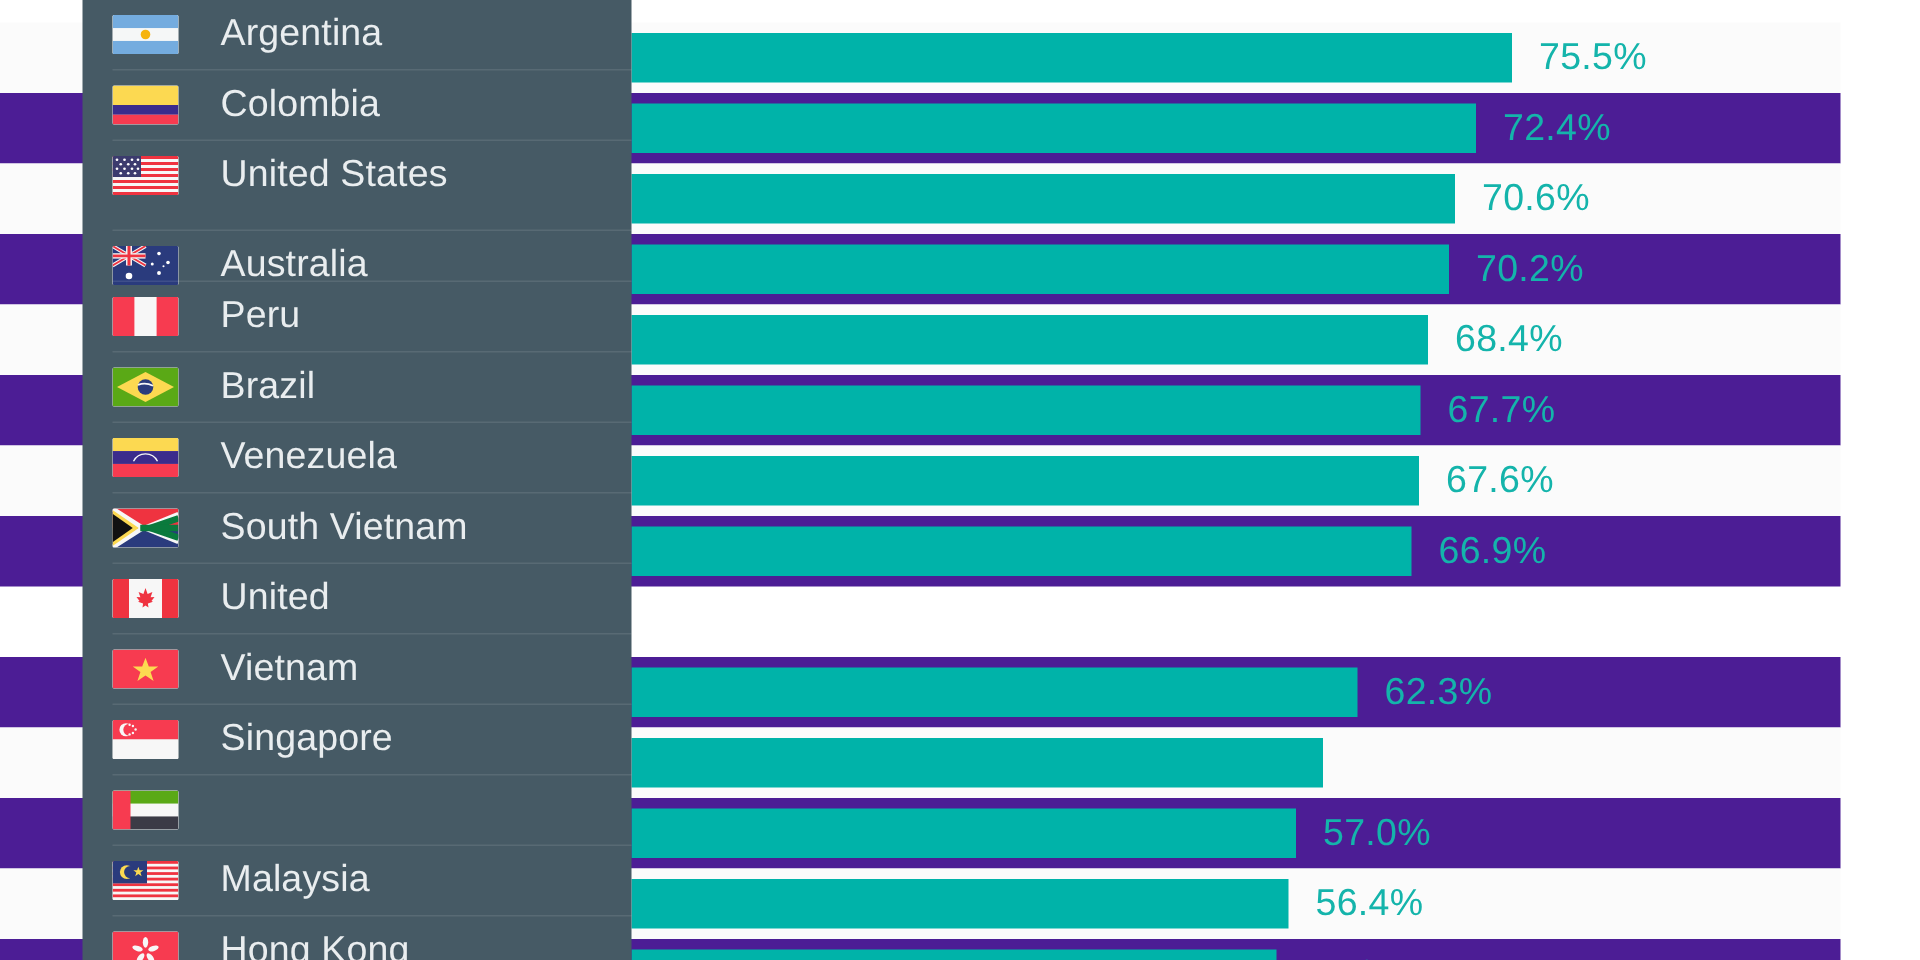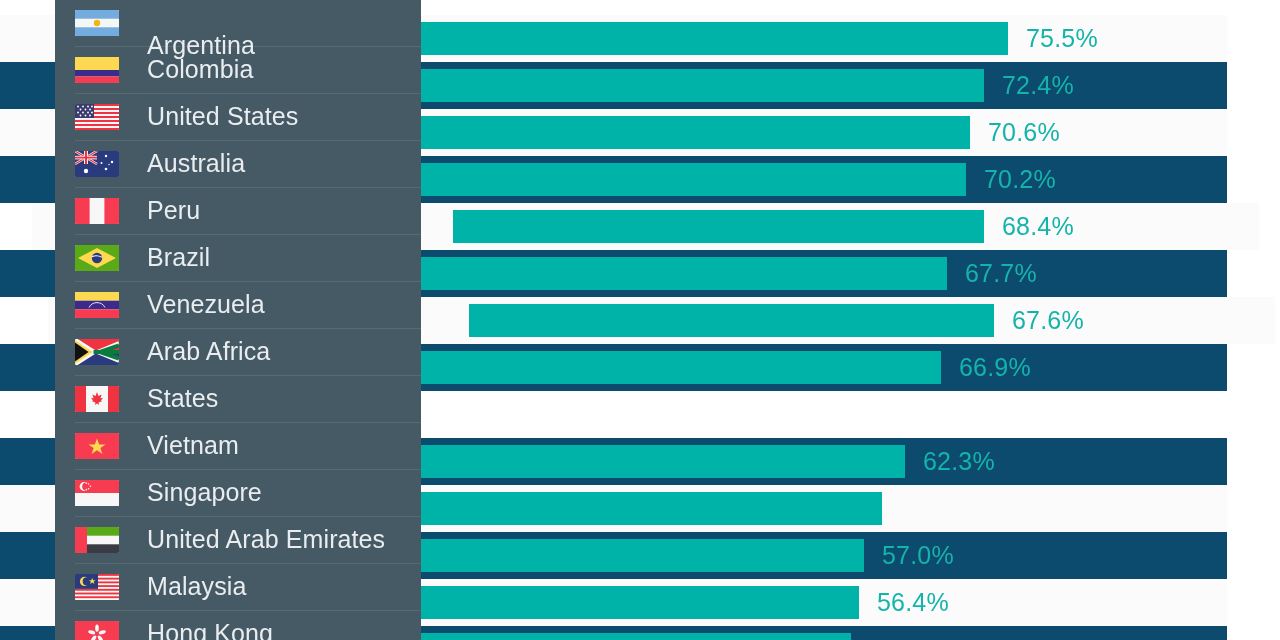--- a/index.html
+++ b/index.html
@@ -40,21 +40,21 @@
     height: 640px;
   }
 
   .row {
     position: absolute;
     left: 0;
     width: 1227px;
     height: 47px;
   }
   .row.alt-a { background: #fbfbfb; }
-  .row.alt-b { background: #0c4a6e; }
+  .row.alt-b { background: #4c1d95; }
 
   .bar {
     position: absolute;
     left: 421px;
     top: 7px;
     height: 33px;
     background: #00b3a9;
   }
 
   .bar-value {
@@ -122,29 +122,29 @@
         <div class="bar-value" style="left: 1002px; color: rgb(20, 180, 171);">72.4%</div>
       </div>
       <div class="row alt-a" style="top: 93px;">
         <div class="bar" style="width: 549px; background: rgb(0, 179, 169);"></div>
         <div class="bar-value" style="left: 988px; color: rgb(20, 180, 171);">70.6%</div>
       </div>
       <div class="row alt-b" style="top: 140px;">
         <div class="bar" style="width: 545px; background: rgb(0, 179, 169);"></div>
         <div class="bar-value" style="left: 984px; color: rgb(20, 180, 171);">70.2%</div>
       </div>
-      <div class="row alt-a" style="top: 187px; margin-left: 32px;">
+      <div class="row alt-a" style="top: 187px;">
         <div class="bar" style="width: 531px; background: rgb(0, 179, 169);"></div>
         <div class="bar-value" style="left: 970px; color: rgb(20, 180, 171);">68.4%</div>
       </div>
       <div class="row alt-b" style="top: 234px;">
         <div class="bar" style="width: 526px; background: rgb(0, 179, 169);"></div>
         <div class="bar-value" style="left: 965px; color: rgb(20, 180, 171);">67.7%</div>
       </div>
-      <div class="row alt-a" style="top: 281px; margin-left: 48px;">
+      <div class="row alt-a" style="top: 281px;">
         <div class="bar" style="width: 525px; background: rgb(0, 179, 169);"></div>
         <div class="bar-value" style="left: 964px; color: rgb(20, 180, 171);">67.6%</div>
       </div>
       <div class="row alt-b" style="top: 328px;">
         <div class="bar" style="width: 520px; background: rgb(0, 179, 169);"></div>
         <div class="bar-value" style="left: 959px; color: rgb(20, 180, 171);">66.9%</div>
       </div>
       <div class="row alt-b" style="top: 422px;">
         <div class="bar" style="width: 484px; background: rgb(0, 179, 169);"></div>
         <div class="bar-value" style="left: 923px; color: rgb(20, 180, 171);">62.3%</div>
@@ -168,21 +168,21 @@
   <div class="label-column"></div>
 <div class="row-label" style="top: -1px;">
       <span class="flag">
         <svg viewBox="0 0 44 26">
           <rect width="44" height="26" fill="#f5f7f7"></rect>
           <rect width="44" height="8.7" fill="#74acdf"></rect>
           <rect y="17.3" width="44" height="8.7" fill="#74acdf"></rect>
           <circle cx="22" cy="13" r="3.2" fill="#f6b40e"></circle>
         </svg>
       </span>
-      <span class="country" style="color: rgb(233, 237, 239); margin-top: 23px;">Argentina</span>
+      <span class="country" style="color: rgb(233, 237, 239);">Argentina</span>
     </div>
     <div class="row-label" style="top: 46px;">
       <div class="divider"></div>
       <span class="flag">
         <svg viewBox="0 0 44 26">
           <rect width="44" height="13" fill="#fcd951"></rect>
           <rect y="13" width="44" height="6.5" fill="#3b2c8c"></rect>
           <rect y="19.5" width="44" height="6.5" fill="#f73b50"></rect>
         </svg>
       </span>
@@ -217,21 +217,21 @@
             <circle cx="13" cy="8.5" r="0.9"></circle>
             <circle cx="17" cy="8.5" r="0.9"></circle>
             <circle cx="5.5" cy="11.5" r="0.9"></circle>
             <circle cx="10.5" cy="11.5" r="0.9"></circle>
             <circle cx="15" cy="11.5" r="0.9"></circle>
           </g>
         </svg>
       </span>
       <span class="country" style="color: rgb(233, 237, 239);">United States</span>
     </div>
-    <div class="row-label" style="top: 140px;">
+    <div class="row-label" style="top: 153px;">
       <div class="divider"></div>
       <span class="flag">
         <svg viewBox="0 0 44 26">
           <rect width="44" height="26" fill="#2a3b7d"></rect>
           <g>
             <rect x="0" y="0" width="22" height="13" fill="#2a3b7d"></rect>
             <path d="M0 0 L22 13 M22 0 L0 13" stroke="#f2f2f2" stroke-width="2.6"></path>
             <path d="M0 0 L22 13 M22 0 L0 13" stroke="#ef3340" stroke-width="1.2"></path>
             <rect x="9" y="0" width="4" height="13" fill="#f2f2f2"></rect>
             <rect x="0" y="4.8" width="22" height="3.6" fill="#f2f2f2"></rect>
@@ -295,33 +295,33 @@
           <path d="M0 2 L15.5 13 L0 24 Z" fill="#111"></path>
           <path d="M-2 -1 L20 13 L-2 27" stroke="#f7f7f7" stroke-width="3.4" fill="none"></path>
           <path d="M0 1 L17.5 13 L0 25 Z" fill="#fcd951"></path>
           <path d="M0 3.5 L13.5 13 L0 22.5 Z" fill="#111"></path>
           <path d="M44 4 L22 13 L44 22" stroke="#f7f7f7" stroke-width="3.6" fill="none"></path>
           <path d="M44 6.5 L25 13 L44 19.5" stroke="#0a7a3d" stroke-width="4.2" fill="none"></path>
           <path d="M18.5 13 L44 13" stroke="#0a7a3d" stroke-width="4.2"></path>
           <path d="M0 1 L17.2 13 L0 25" stroke="#0a7a3d" stroke-width="0" fill="none"></path>
         </svg>
       </span>
-      <span class="country" style="color: rgb(233, 237, 239);">Arab Africa</span>
+      <span class="country" style="color: rgb(233, 237, 239);">South Vietnam</span>
     </div>
     <div class="row-label" style="top: 375px;">
       <div class="divider"></div>
       <span class="flag">
         <svg viewBox="0 0 44 26">
           <rect width="44" height="26" fill="#f7f7f7"></rect>
           <rect width="11" height="26" fill="#ef3340"></rect>
           <rect x="33" width="11" height="26" fill="#ef3340"></rect>
           <path d="M22 6 L23.4 10 L26.6 8.6 L25.4 12.2 L28 12 L26 14.6 L27 15.2 L23.6 16.4 L24 19 L22 17.6 L20 19 L20.4 16.4 L17 15.2 L18 14.6 L16 12 L18.6 12.2 L17.4 8.6 L20.6 10 Z" fill="#ef3340"></path>
         </svg>
       </span>
-      <span class="country" style="color: rgb(233, 237, 239);">States</span>
+      <span class="country" style="color: rgb(233, 237, 239);">United</span>
     </div>
     <div class="row-label" style="top: 422px;">
       <div class="divider"></div>
       <span class="flag">
         <svg viewBox="0 0 44 26">
           <rect width="44" height="26" fill="#f73b50"></rect>
           <polygon points="22,5.5 24.2,11.4 30.5,11.4 25.4,15 27.4,21 22,17.3 16.6,21 18.6,15 13.5,11.4 19.8,11.4" fill="#fcd951"></polygon>
         </svg>
       </span>
       <span class="country" style="color: rgb(233, 237, 239);">Vietnam</span>
@@ -348,21 +348,20 @@
     <div class="row-label" style="top: 516px;">
       <div class="divider"></div>
       <span class="flag">
         <svg viewBox="0 0 44 26">
           <rect width="44" height="26" fill="#f7f7f7"></rect>
           <rect width="44" height="8.7" fill="#5aa916"></rect>
           <rect y="17.3" width="44" height="8.7" fill="#3b3b46"></rect>
           <rect width="12" height="26" fill="#f73b50"></rect>
         </svg>
       </span>
-      <span class="country" style="color: rgb(233, 237, 239);">United Arab Emirates</span>
     </div>
     <div class="row-label" style="top: 563px;">
       <div class="divider"></div>
       <span class="flag">
         <svg viewBox="0 0 44 26">
           <rect width="44" height="26" fill="#f7f7f7"></rect>
           <g fill="#ef3340">
             <rect y="0" width="44" height="1.86"></rect>
             <rect y="3.71" width="44" height="1.86"></rect>
             <rect y="7.43" width="44" height="1.86"></rect>

